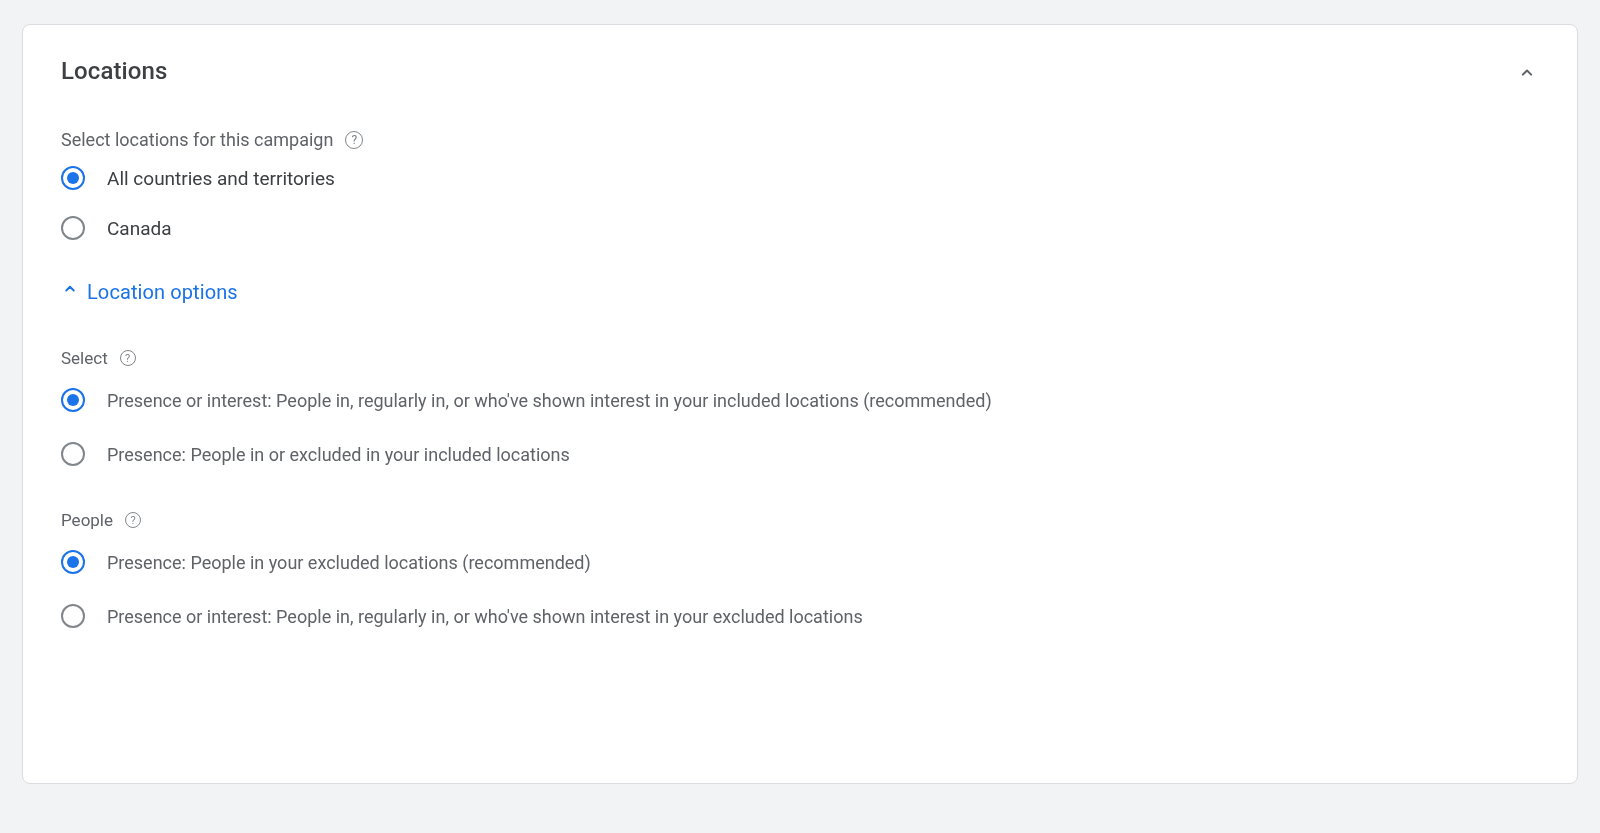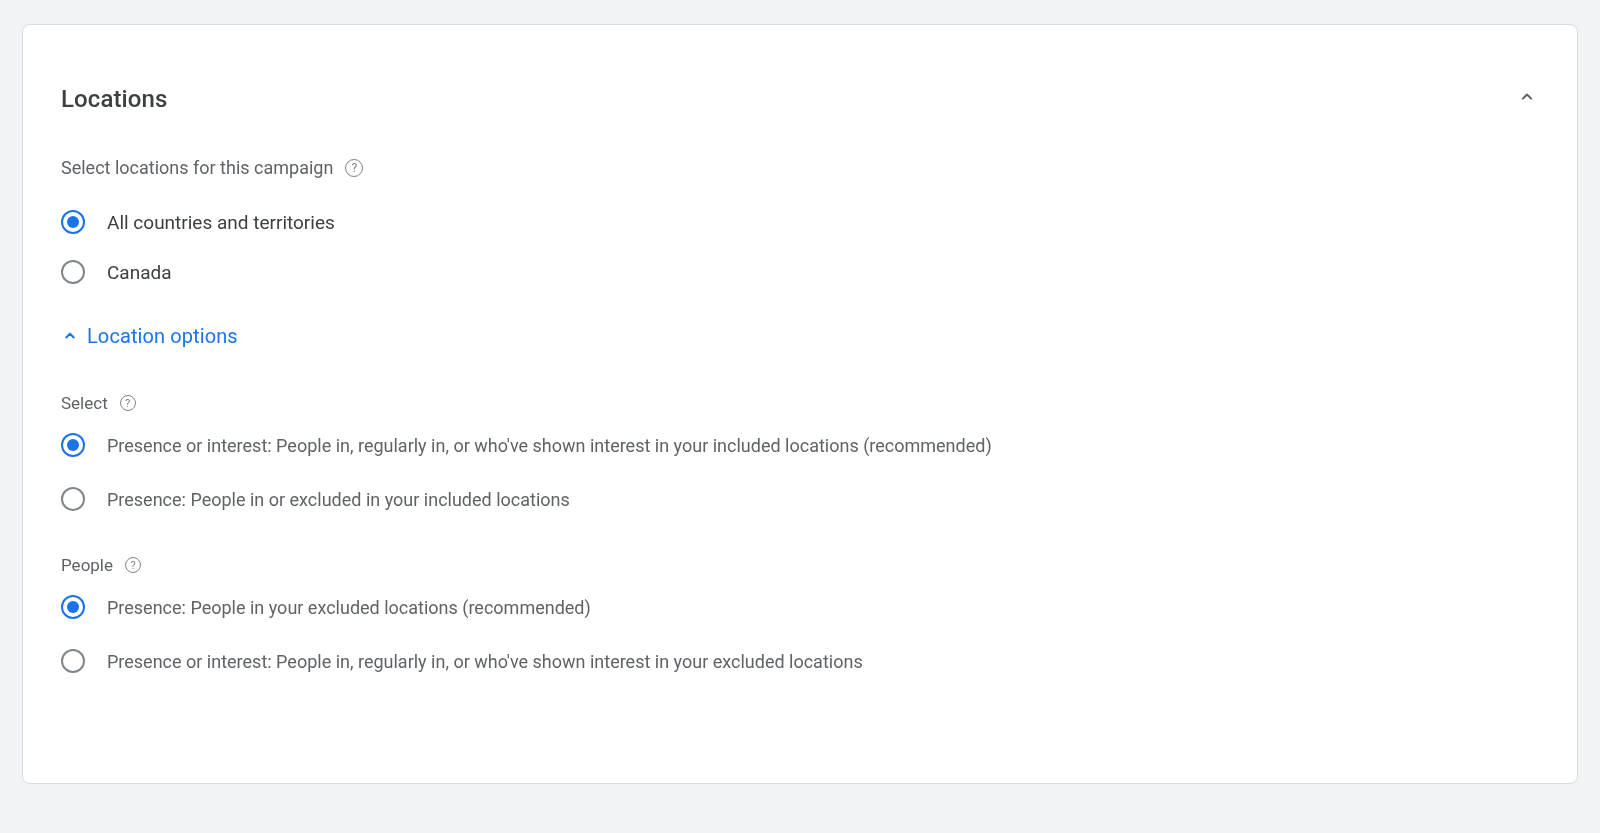--- a/index.html
+++ b/index.html
@@ -14,22 +14,21 @@
     background: #fff;
     border: 1px solid #dadce0;
     border-radius: 8px;
     padding: 32px 38px 34px;
     height: 760px;
     position: relative;
   }
   .panel-header {
     display: flex;
     justify-content: space-between;
-    align-items: flex-start;
-    margin-top: 28px;
+    align-items: flex-end;
   }
   .panel-title {
     font-size: 24px;
     font-weight: 500;
     color: #3c4043;
     letter-spacing: .1px;
   }
   .collapse-btn {
     width: 24px; height: 24px;
     display: flex; align-items: center; justify-content: center;
@@ -61,21 +60,21 @@
     border: 1.4px solid #80868b;
     border-radius: 50%;
     display: inline-flex;
     align-items: center;
     justify-content: center;
     font-size: 11px;
     color: #80868b;
     cursor: pointer;
   }
   .radio-group {
-    margin-top: 32px;
+    margin-top: 16px;
     display: flex;
     flex-direction: column;
     gap: 26px;
   }
   .radio-row {
     display: flex;
     align-items: center;
     gap: 22px;
     cursor: pointer;
   }
@@ -101,21 +100,20 @@
     font-size: 19px;
     color: #3c4043;
   }
   .radio-label-sub {
     font-size: 18px;
     color: #5f6368;
   }
   .expand-link {
     margin-top: 40px;
     display: inline-flex;
-    align-items: center;
     gap: 8px;
     cursor: pointer;
   }
   .expand-link .chev {
     color: #1a73e8;
   }
   .expand-link-text {
     font-size: 20px;
     color: #1a73e8;
     font-weight: 400;

